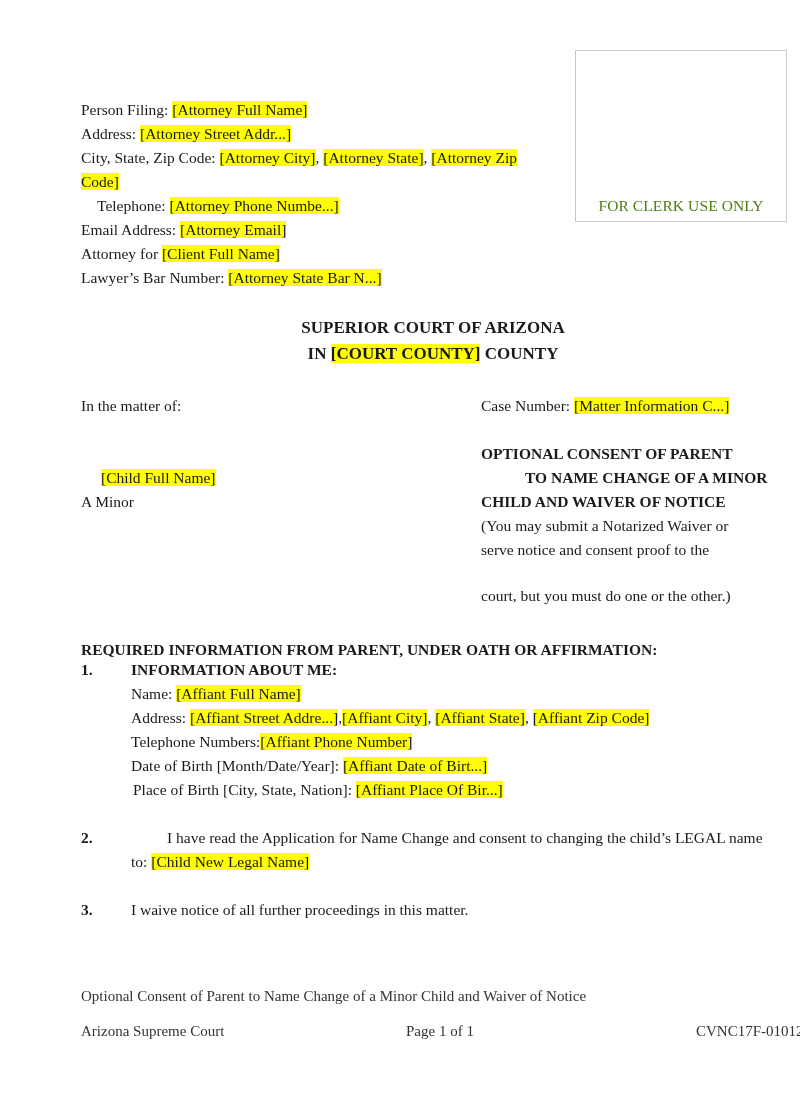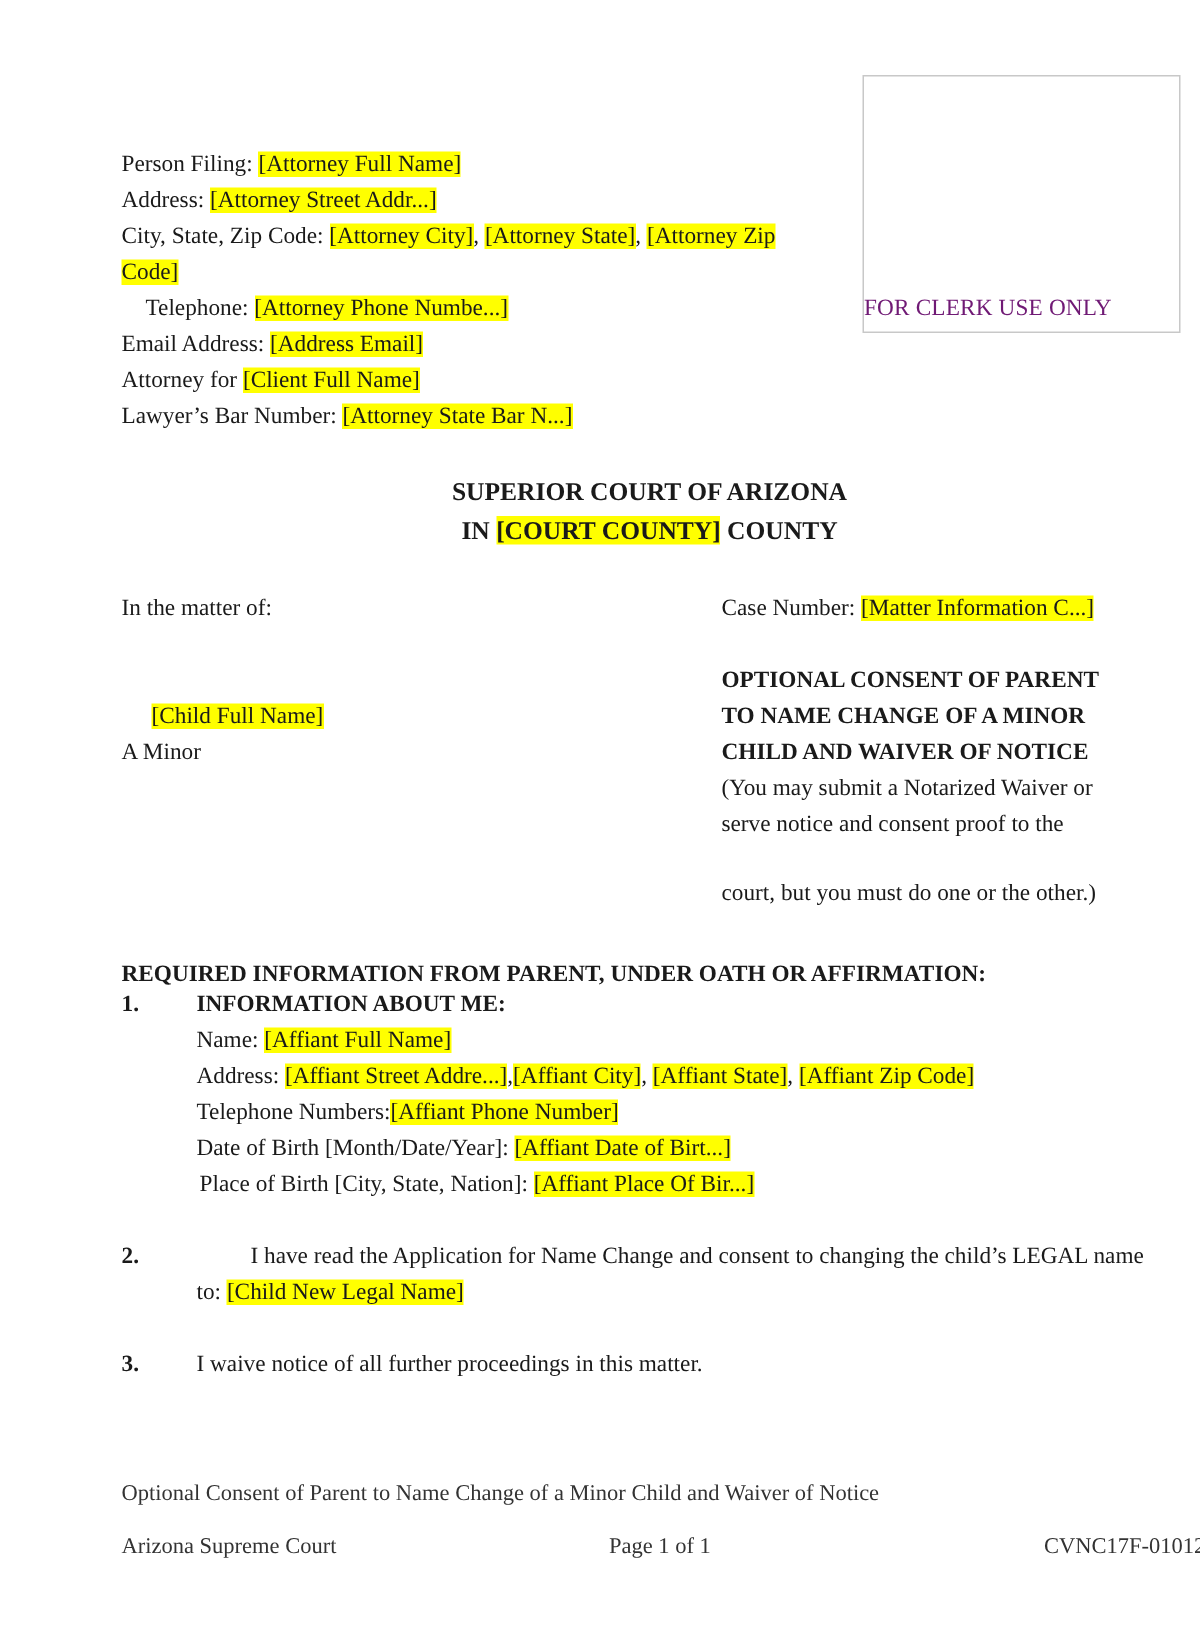--- a/index.html
+++ b/index.html
@@ -2,22 +2,22 @@
 <html><head>
   <meta charset="utf-8">
   <style>
     html, body { margin: 0; padding: 0; background: #ffffff; }
     body { width: 800px; height: 1100px; position: relative; overflow: hidden;
       font-family: "Liberation Serif", "DejaVu Serif", serif; color: #1a1a1a; font-size: 15.5px; }
     .hl { background: #ffff00; }
     .line { position: absolute; white-space: nowrap; line-height: 24px; }
     .clerk-box { position: absolute; left: 575px; top: 50px; width: 212px; height: 172px;
       border: 1px solid #c8c8c8; box-sizing: border-box; }
-    .clerk-label { position: absolute; left: 0; right: 0; bottom: 6px; 
-      color: #701a75; font-size: 15.5px; letter-spacing: 0.1px; }
+    .clerk-label { position: absolute; left: 0; right: 0; bottom: 6px; text-align: center;
+      color: #4d7c0f; font-size: 15.5px; letter-spacing: 0.1px; }
     .bold { font-weight: bold; }
     .court-title { position: absolute; left: 0; width: 866px; text-align: center; font-weight: bold; font-size: 17px; line-height: 24px; }
     .caption { position: absolute; left: 481px; line-height: 24px; font-size: 15.5px; }
     .footer { position: absolute; font-size: 15px; line-height: 13px; color: #333; white-space: nowrap; }
     .num { position: absolute; left: 81px; font-weight: bold; }
   </style>
 </head>
 <body>
 
 <div class="clerk-box">
@@ -34,21 +34,21 @@
   <div class="line" style="left:81px; top:146px;">
     <span>City, State, Zip Code: </span><span class="hl">[Attorney City]</span><span>, </span><span class="hl">[Attorney State]</span><span>, </span><span class="hl">[Attorney Zip</span>
   </div>
   <div class="line" style="left:81px; top:170px;">
     <span class="hl">Code]</span>
   </div>
   <div class="line" style="left:81px; top:194px;margin-left:16px;">
     <span>Telephone: </span><span class="hl">[Attorney Phone Numbe...]</span>
   </div>
   <div class="line" style="left:81px; top:218px;">
-    <span>Email Address: </span><span class="hl">[Address Email]</span>
+    <span>Email Address: </span><span class="hl">[Attorney Email]</span>
   </div>
   <div class="line" style="left:81px; top:242px;">
     <span>Attorney for </span><span class="hl">[Client Full Name]</span>
   </div>
   <div class="line" style="left:81px; top:266px;">
     <span>Lawyer’s Bar Number: </span><span class="hl">[Attorney State Bar N...]</span>
   </div>
 </div>
 
 <div class="court-title" style="top:316px;">SUPERIOR COURT OF ARIZONA</div>
@@ -59,21 +59,21 @@
 <div class="line" style="left:81px; top:394px;">In the matter of:</div>
 <div class="line" style="left:81px; top:466px;padding-left:20px;">
   <span class="hl">[Child Full Name]</span>
 </div>
 <div class="line" style="left:81px; top:490px;">A Minor</div>
 
 <div class="caption" style="top:394px; white-space:nowrap;">
   <span>Case Number: </span><span class="hl">[Matter Information C...]</span>
 </div>
 <div class="caption bold" style="top:442px; white-space:nowrap;">OPTIONAL CONSENT OF PARENT</div>
-<div class="caption bold" style="top:466px; white-space:nowrap;">TO NAME CHANGE OF A MINOR</div>
+<div class="caption bold" style="top:466px; white-space:nowrap;margin-left:44px;">TO NAME CHANGE OF A MINOR</div>
 <div class="caption bold" style="top:490px; white-space:nowrap;">CHILD AND WAIVER OF NOTICE</div>
 <div class="caption" style="top:514px; white-space:nowrap;">(You may submit a Notarized Waiver or</div>
 <div class="caption" style="top:538px; white-space:nowrap;">serve notice and consent proof to the</div>
 <div class="caption" style="top:584px; white-space:nowrap;">court, but you must do one or the other.)</div>
 
 <div class="line bold" style="left:81px; top:610px;margin-top:28px;">REQUIRED INFORMATION FROM PARENT, UNDER OATH OR AFFIRMATION:</div>
 
 <div>
   <div class="line num" style="top:658px;">1.</div>
   <div class="line bold" style="left:131px; top:658px;">INFORMATION ABOUT ME:</div>

